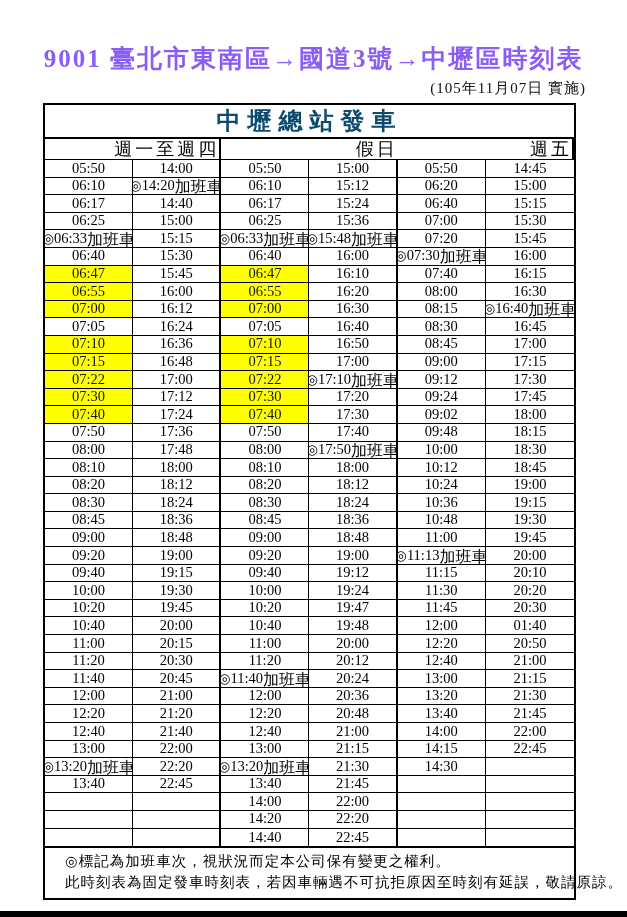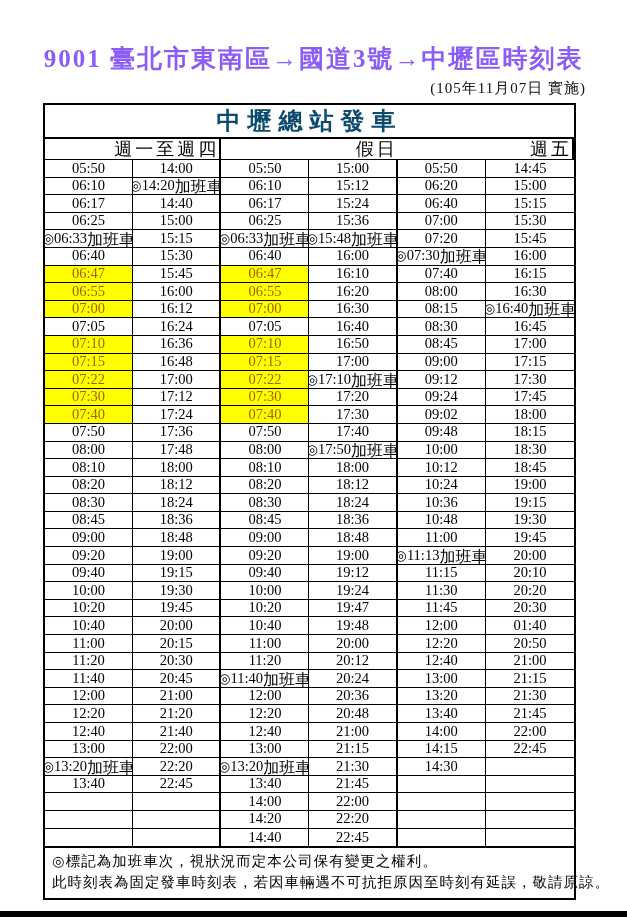--- a/index.html
+++ b/index.html
@@ -40,25 +40,25 @@
   }
   .cell{
     display:flex;align-items:center;justify-content:center;
     font-size:14.5px;line-height:17.6px;
     border-bottom:1px solid #000;border-right:1px solid #000;
     overflow:hidden;white-space:nowrap;
   }
   .cell.c1,.cell.c3{border-right:2.5px solid #000;}
   .cell.c5{border-right:none;}
   .grid .cell:nth-last-child(-n+6){border-bottom:none;}
-  .cell.hl{background:#ffff00;color:#a16207;}
+  .cell.hl{background:#ffff00;color:#0f172a;}
   .cell .mark{font-size:13.5px;}
   .cell .suffix{font-size:16px;padding-top:2px;}
   .footer{
-    border-top:2px solid #000;padding:3px 7px 5px;
+    border-top:2px solid #000;padding:3px 20px 5px;
     font-size:14.5px;line-height:21px;letter-spacing:1px;
   }
   .footnote{white-space:nowrap;}
   .bottom-bar{
     position:absolute;left:0;top:911px;width:627px;height:6px;background:#000;
   }
 </style>
 </head>
 <body>
 

